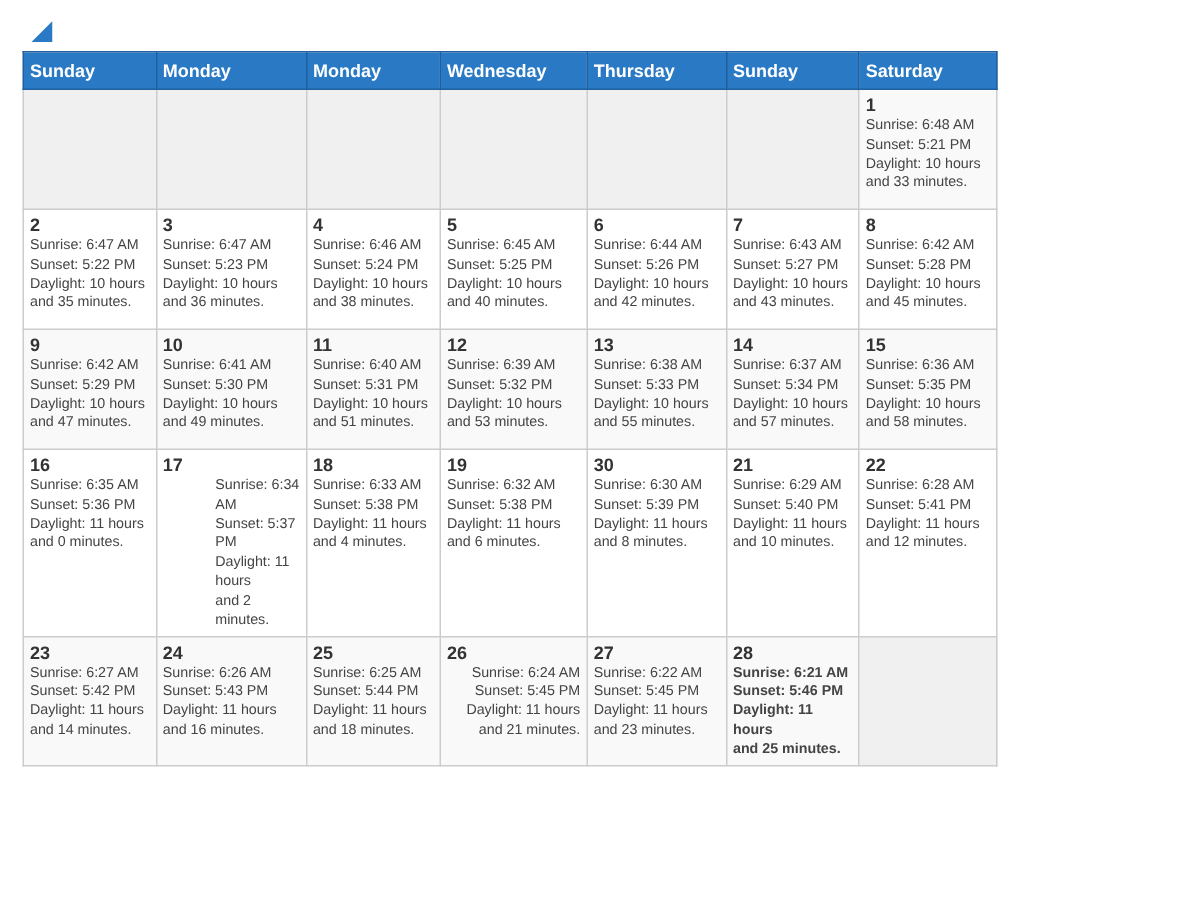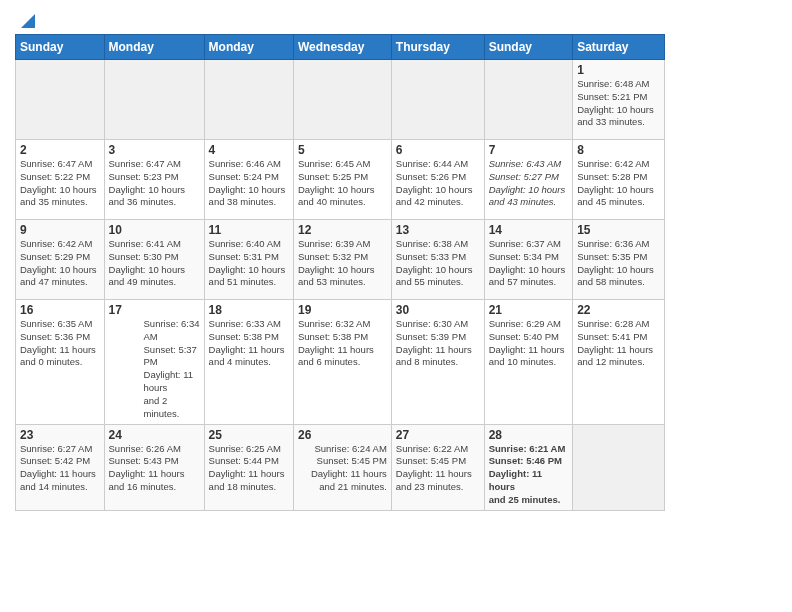--- a/index.html
+++ b/index.html
@@ -180,21 +180,21 @@
           </td>
           <td>
             <span class="day-num">6</span>
             <div class="day-info" style="white-space: pre-line;">Sunrise: 6:44 AM
 Sunset: 5:26 PM
 Daylight: 10 hours
 and 42 minutes.</div>
           </td>
           <td>
             <span class="day-num">7</span>
-            <div class="day-info" style="white-space: pre-line; font-style: italic;">Sunrise: 6:43 AM
+            <div class="day-info" style="white-space: pre-line;">Sunrise: 6:43 AM
 Sunset: 5:27 PM
 Daylight: 10 hours
 and 43 minutes.</div>
           </td>
           <td>
             <span class="day-num">8</span>
             <div class="day-info" style="white-space: pre-line;">Sunrise: 6:42 AM
 Sunset: 5:28 PM
 Daylight: 10 hours
 and 45 minutes.</div>

